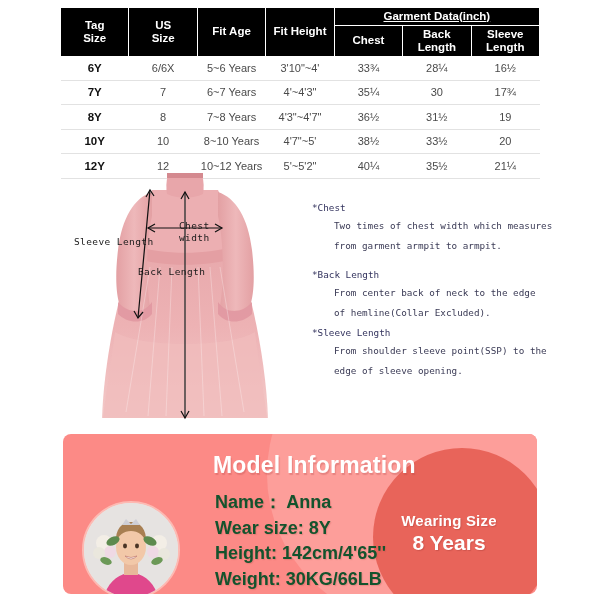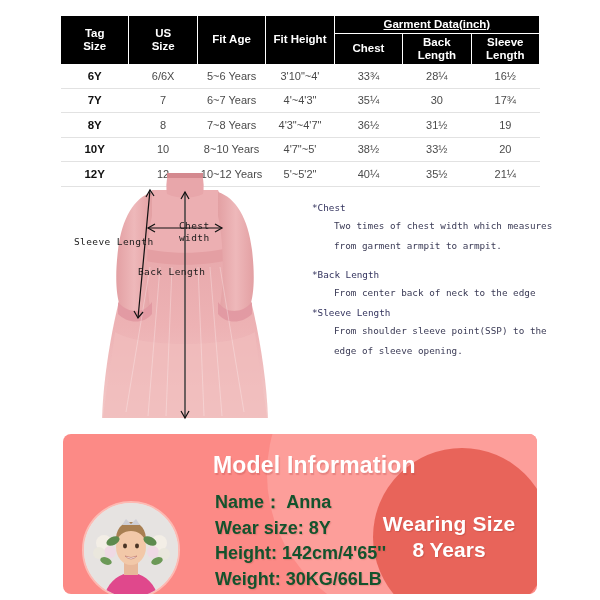--- a/index.html
+++ b/index.html
@@ -6,21 +6,21 @@
   body{
     width:600px;height:600px;
     background:#ffffff;
     font-family:"Liberation Sans", sans-serif;
     overflow:hidden;
     position:relative;
   }
 
   
   #size-table{
-    position:absolute; left:60px; top:16px; width:480px;
+    position:absolute; left:60px; top:8px; width:480px;
     border-collapse:collapse;
     table-layout:fixed;
   }
   #size-table th{
     background:#000000;
     color:#ffffff;
     font-weight:bold;
     font-size:11.5px;
     line-height:1.15;
     text-align:center;
@@ -132,21 +132,21 @@
     width:94px;height:94px;border-radius:50%;
     overflow:hidden;
     border:2px solid #fdbab3;
     background:#e9e6e4;
   }
   #wear-box{
     position:absolute;right:8px;top:78px;width:160px;
     text-align:center;color:#ffffff;
     text-shadow:1px 1px 1px rgba(150,50,45,.3);
   }
-  #wear-box .w1{font-size:21px;font-weight:bold;letter-spacing:.2px;}
+  #wear-box .w1{font-size:15px;font-weight:bold;letter-spacing:.2px;}
   #wear-box .w2{font-size:21px;font-weight:bold;margin-top:2px;}
 </style>
 </head>
 <body>
 
 <table id="size-table">
   <thead>
     <tr>
       <th class="tall" rowspan="2">
         <span>Tag</span><br>
@@ -298,20 +298,21 @@
   <div class="meas-label" id="lbl-back">Back Length</div>
 </div>
 
 <div id="desc">
   <p class="d-head">*Chest</p>
   <p class="d-line">Two times of chest width which measures</p>
   <p class="d-line">from garment armpit to armpit.</p>
   <div class="d-gap"></div>
   <p class="d-head">*Back Length</p>
   <p class="d-line">From center back of neck to the edge</p>
+  <p class="d-line">of hemline(Collar Excluded).</p>
   <p class="d-head">*Sleeve Length</p>
   <p class="d-line">From shoulder sleeve point(SSP) to the</p>
   <p class="d-line">edge of sleeve opening.</p>
 </div>
 
 <div id="banner">
   <div id="arc-light"></div>
   <div id="circle-coral"></div>
 
   <div id="banner-title">Model Information</div>

